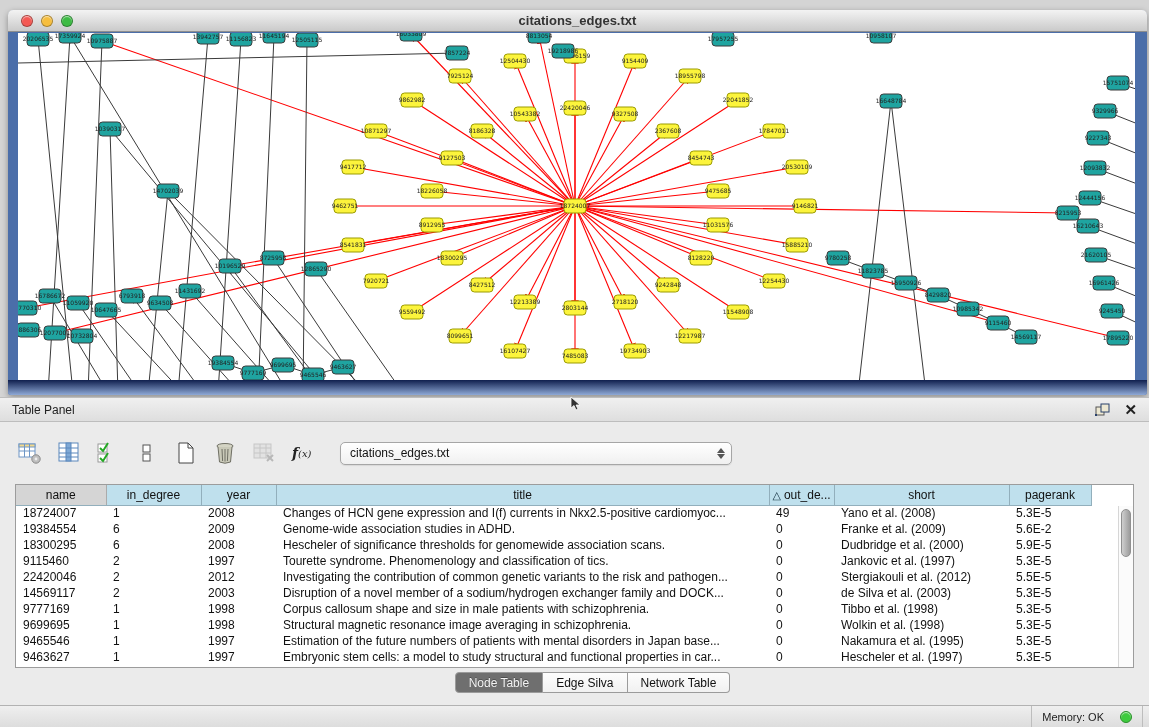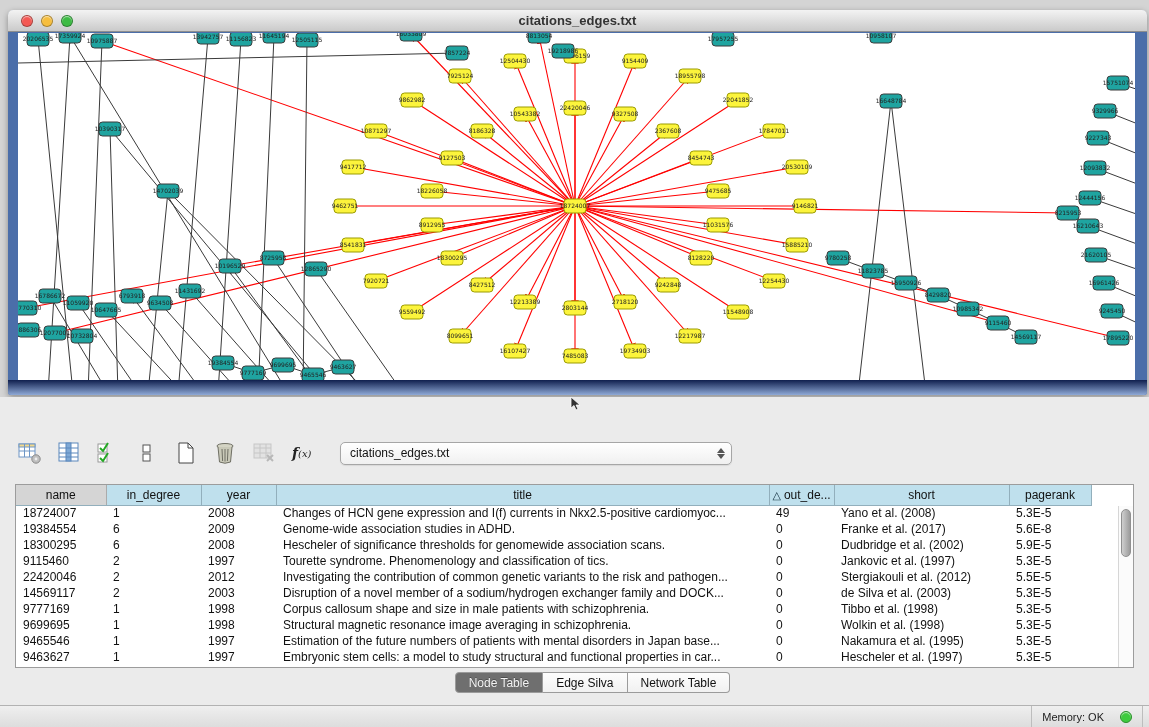--- a/index.html
+++ b/index.html
@@ -578,20 +578,30 @@
         </g>
     </svg>
   </div>
 </div>
 
 <svg class="cursor" width="12" height="16">
   <path d="M1,1 L1,12 L4,9.5 L6,14 L8,13 L6,9 L10,9 z" fill="#333" stroke="#FFF" stroke-width="0.8"></path>
 </svg>
 
 <div class="table-panel">
+  <div class="tp-header">
+    <span>Table Panel</span>
+    <span class="spacer"></span>
+    <svg class="float-icon" width="15" height="13">
+      <rect x="1" y="4" width="8" height="8" fill="#EDE8D2" stroke="#555"></rect>
+      <rect x="6" y="1" width="8" height="8" fill="#EDE8D2" stroke="#28406B"></rect>
+      <rect x="0" y="11" width="2" height="2" fill="#28406B"></rect>
+    </svg>
+    <span class="close-icon">✕</span>
+  </div>
 
   <div class="toolbar">
     <span class="tb-icon">
       <svg width="24" height="24">
           <rect x="1" y="3" width="16" height="13" fill="#FFF" stroke="#6E96C6"></rect>
         <rect x="1" y="3" width="16" height="3" fill="#F3D98B" stroke="#6E96C6"></rect>
         <line x1="6.5" y1="3" x2="6.5" y2="16" stroke="#6E96C6"></line>
           <line x1="11.5" y1="3" x2="11.5" y2="16" stroke="#6E96C6"></line>
         <line x1="1" y1="10" x2="17" y2="10" stroke="#6E96C6"></line>
         <circle cx="18" cy="18" r="4.2" fill="#BFBFBF" stroke="#8A8A8A"></circle>
@@ -692,30 +702,30 @@
             <td>49</td>
             <td>Yano et al. (2008)</td>
             <td>5.3E-5</td>
           </tr>
           <tr>
             <td>19384554</td>
             <td>6</td>
             <td>2009</td>
             <td>Genome-wide association studies in ADHD.</td>
             <td>0</td>
-            <td>Franke et al. (2017)</td>
-            <td>5.6E-8</td>
+            <td>Franke et al. (2009)</td>
+            <td>5.6E-2</td>
           </tr>
           <tr>
             <td>18300295</td>
             <td>6</td>
             <td>2008</td>
             <td>Hescheler of significance thresholds for genomewide association scans.</td>
             <td>0</td>
-            <td>Dudbridge et al. (2002)</td>
+            <td>Dudbridge et al. (2000)</td>
             <td>5.9E-5</td>
           </tr>
           <tr>
             <td>9115460</td>
             <td>2</td>
             <td>1997</td>
             <td>Tourette syndrome. Phenomenology and classification of tics.</td>
             <td>0</td>
             <td>Jankovic et al. (1997)</td>
             <td>5.3E-5</td>

